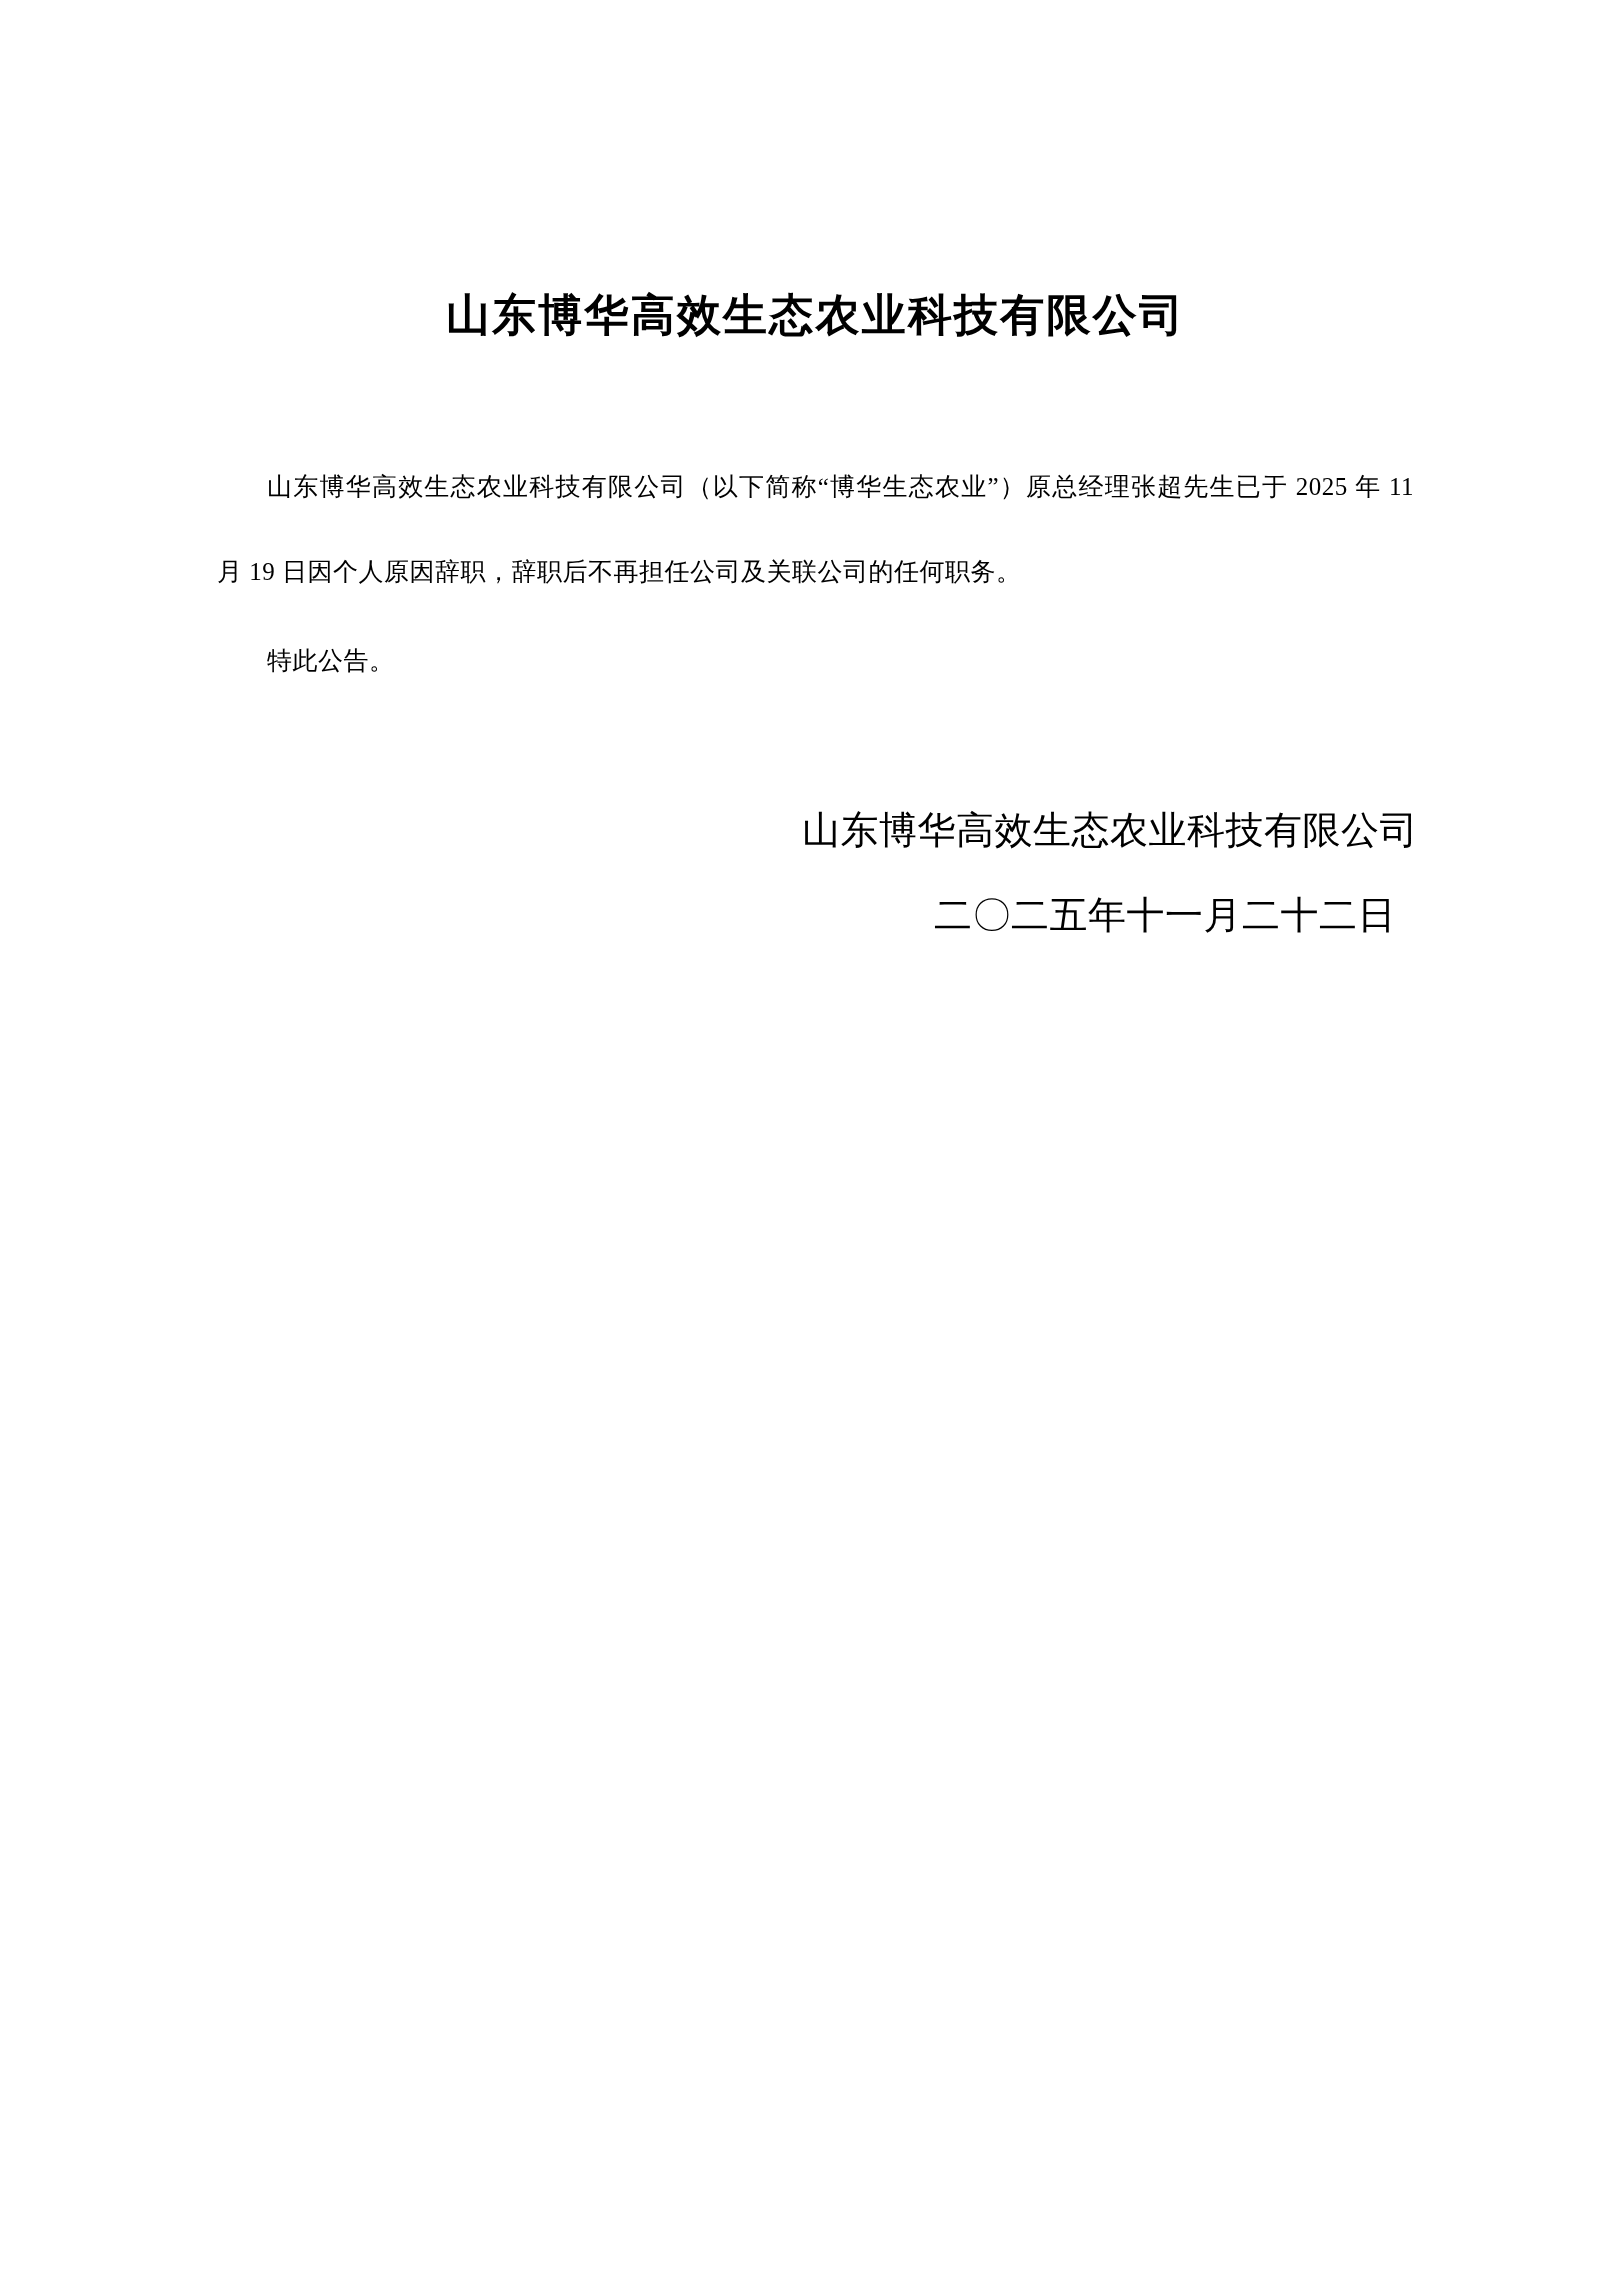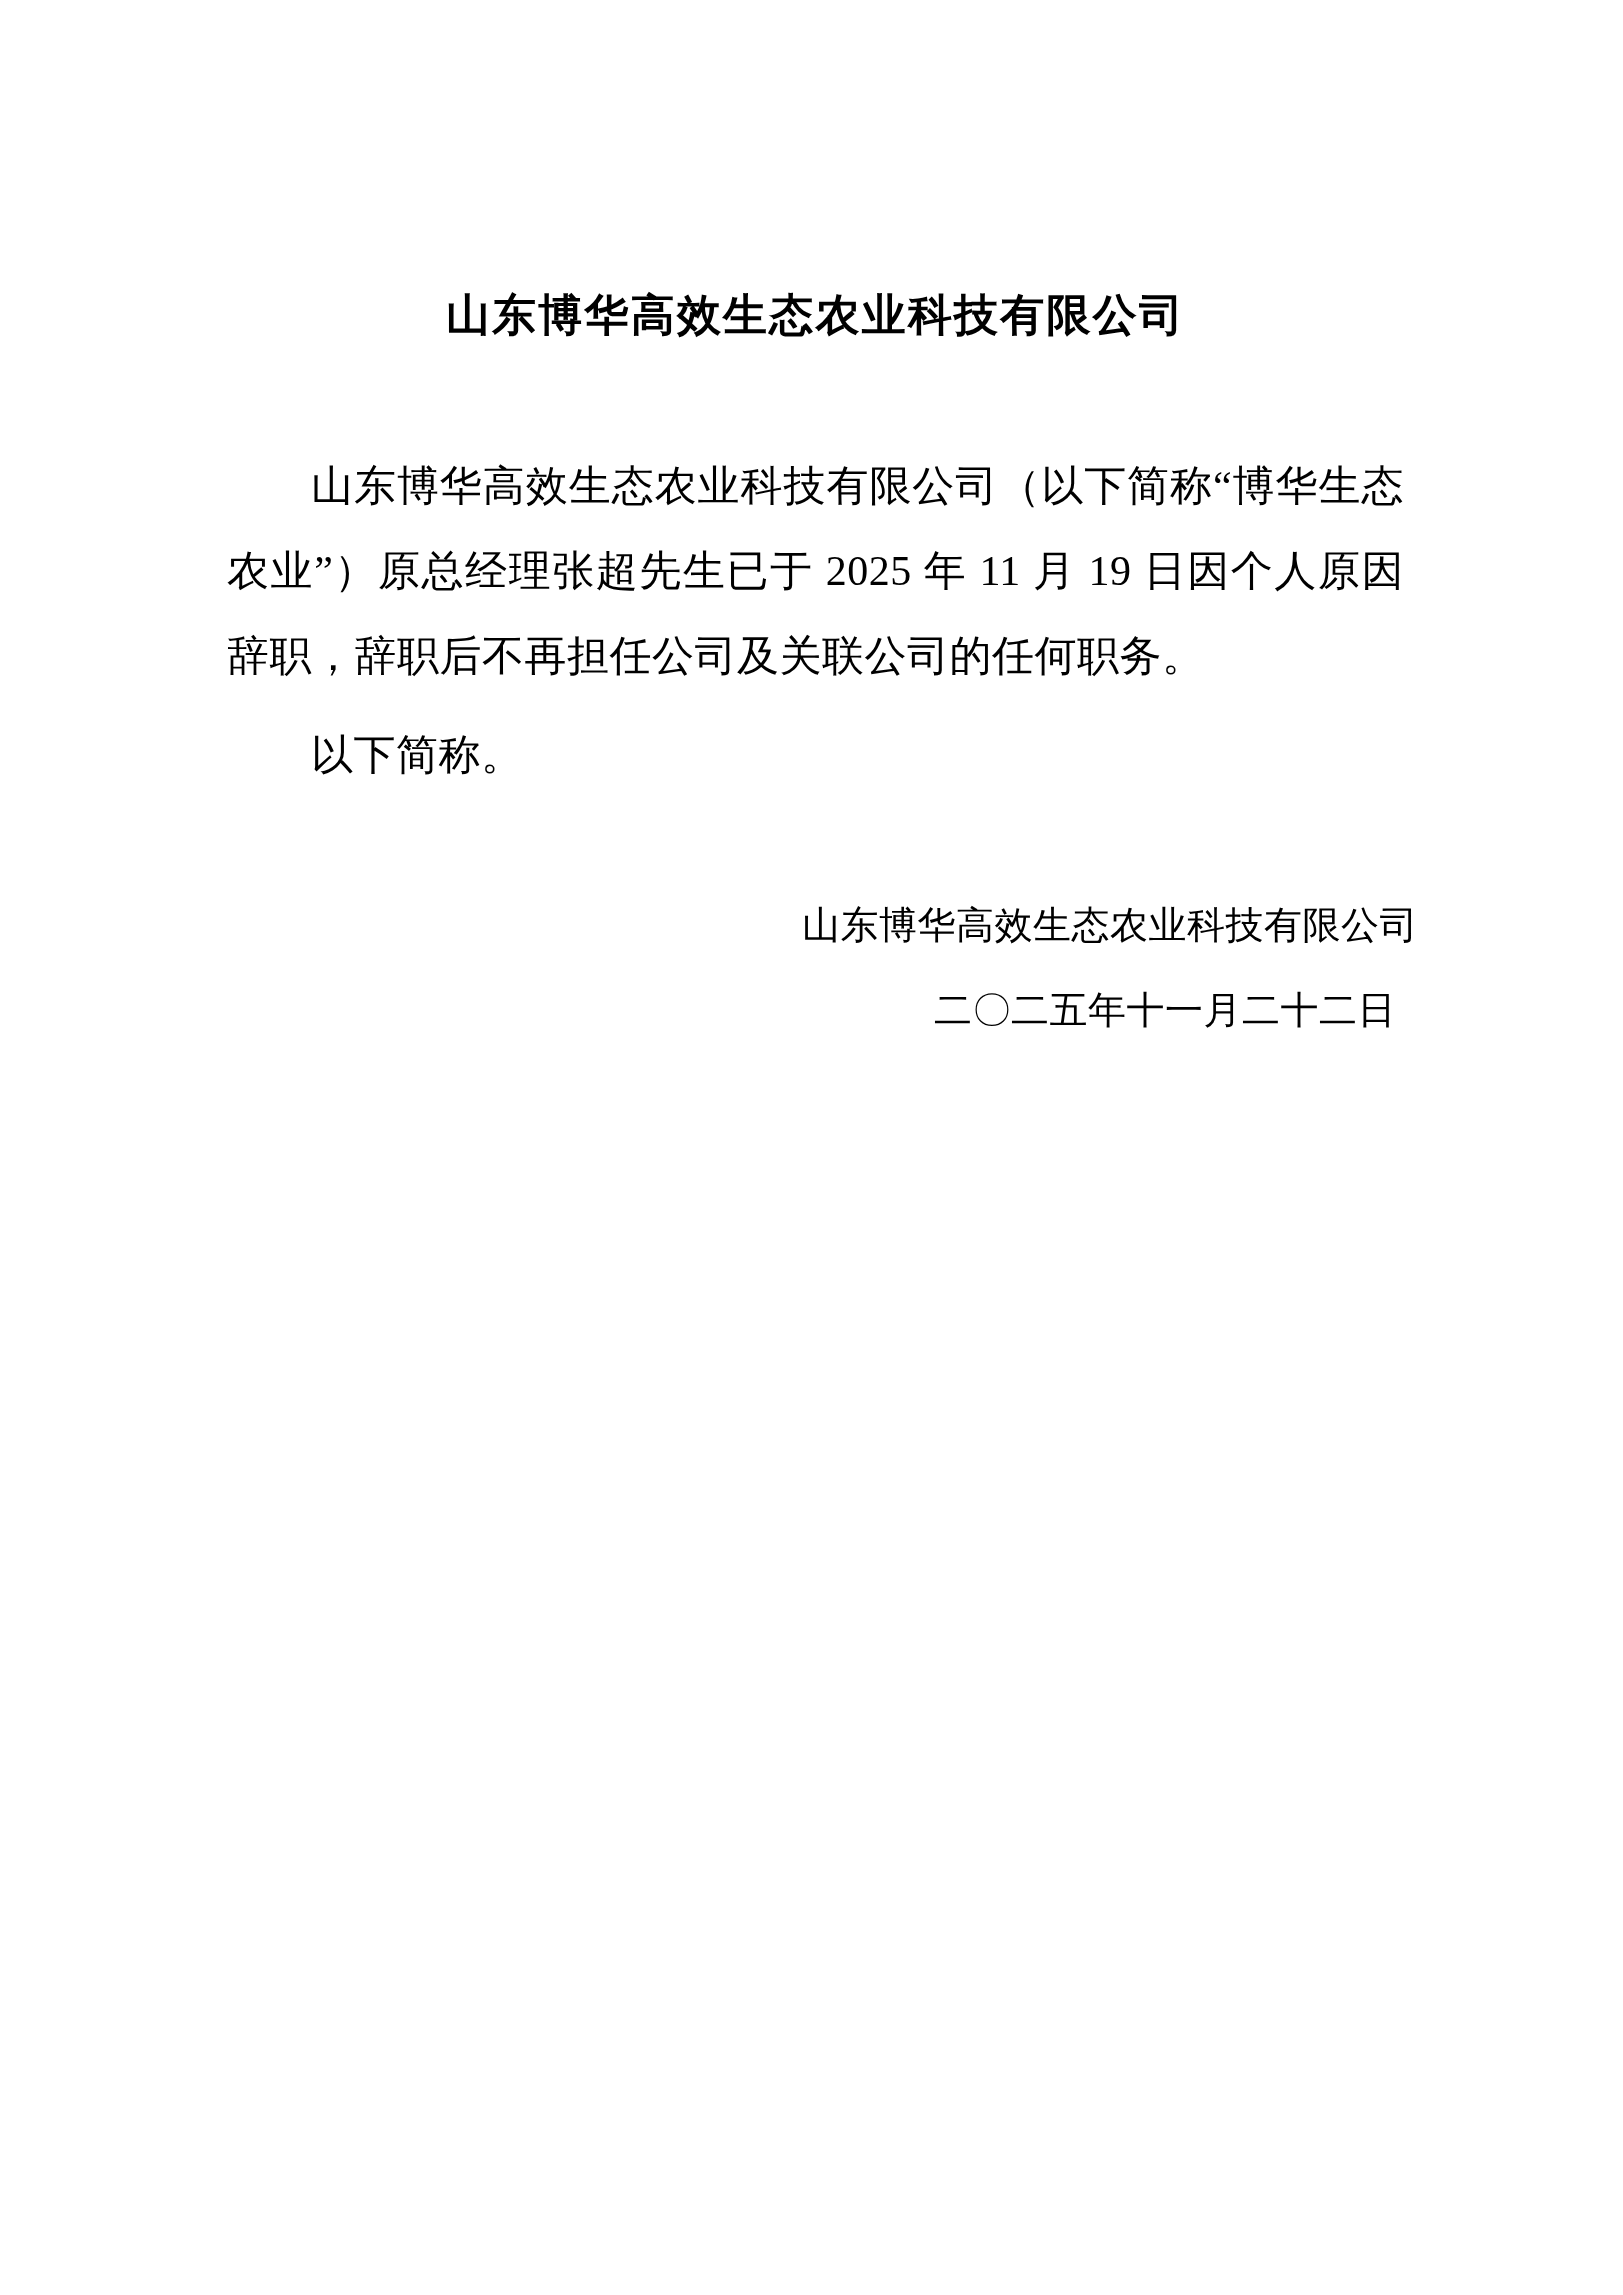--- a/index.html
+++ b/index.html
@@ -26,25 +26,25 @@
     letter-spacing: 2.2px;
     white-space: nowrap;
   }
   .doc-title.line1 {
     padding-top: 286px;
   }
   .doc-title.line2 {
     margin-top: 30px;
   }
   .doc-body p {
-    font-size: 42px;
+    font-size: 25px;
     line-height: 85px;
     text-align: justify;
     text-indent: 2em;
-    margin: 14px;
+    margin: 4px;
     letter-spacing: 0.5px;
   }
   .doc-body p.first {
     margin-top: 98px;
   }
   .signature-block {
     margin-top: 85px;
     font-size: 38px;
     line-height: 85px;
     text-align: right;
@@ -58,21 +58,21 @@
 </head>
 <body>
 
 <div class="page">
 
   <div class="doc-title line1">山东博华高效生态农业科技有限公司</div>
 
 
   <div class="doc-body">
     <p class="first">山东博华高效生态农业科技有限公司（以下简称“博华生态农业”）原总经理张超先生已于 2025 年 11 月 19 日因个人原因辞职，辞职后不再担任公司及关联公司的任何职务。</p>
-    <p>以下简称。</p>
+    <p>特此公告。</p>
   </div>
 
   <div class="signature-block">
     <div class="sig-company">山东博华高效生态农业科技有限公司</div>
     <div class="sig-date">二〇二五年十一月二十二日</div>
   </div>
 
 </div>
 
 

